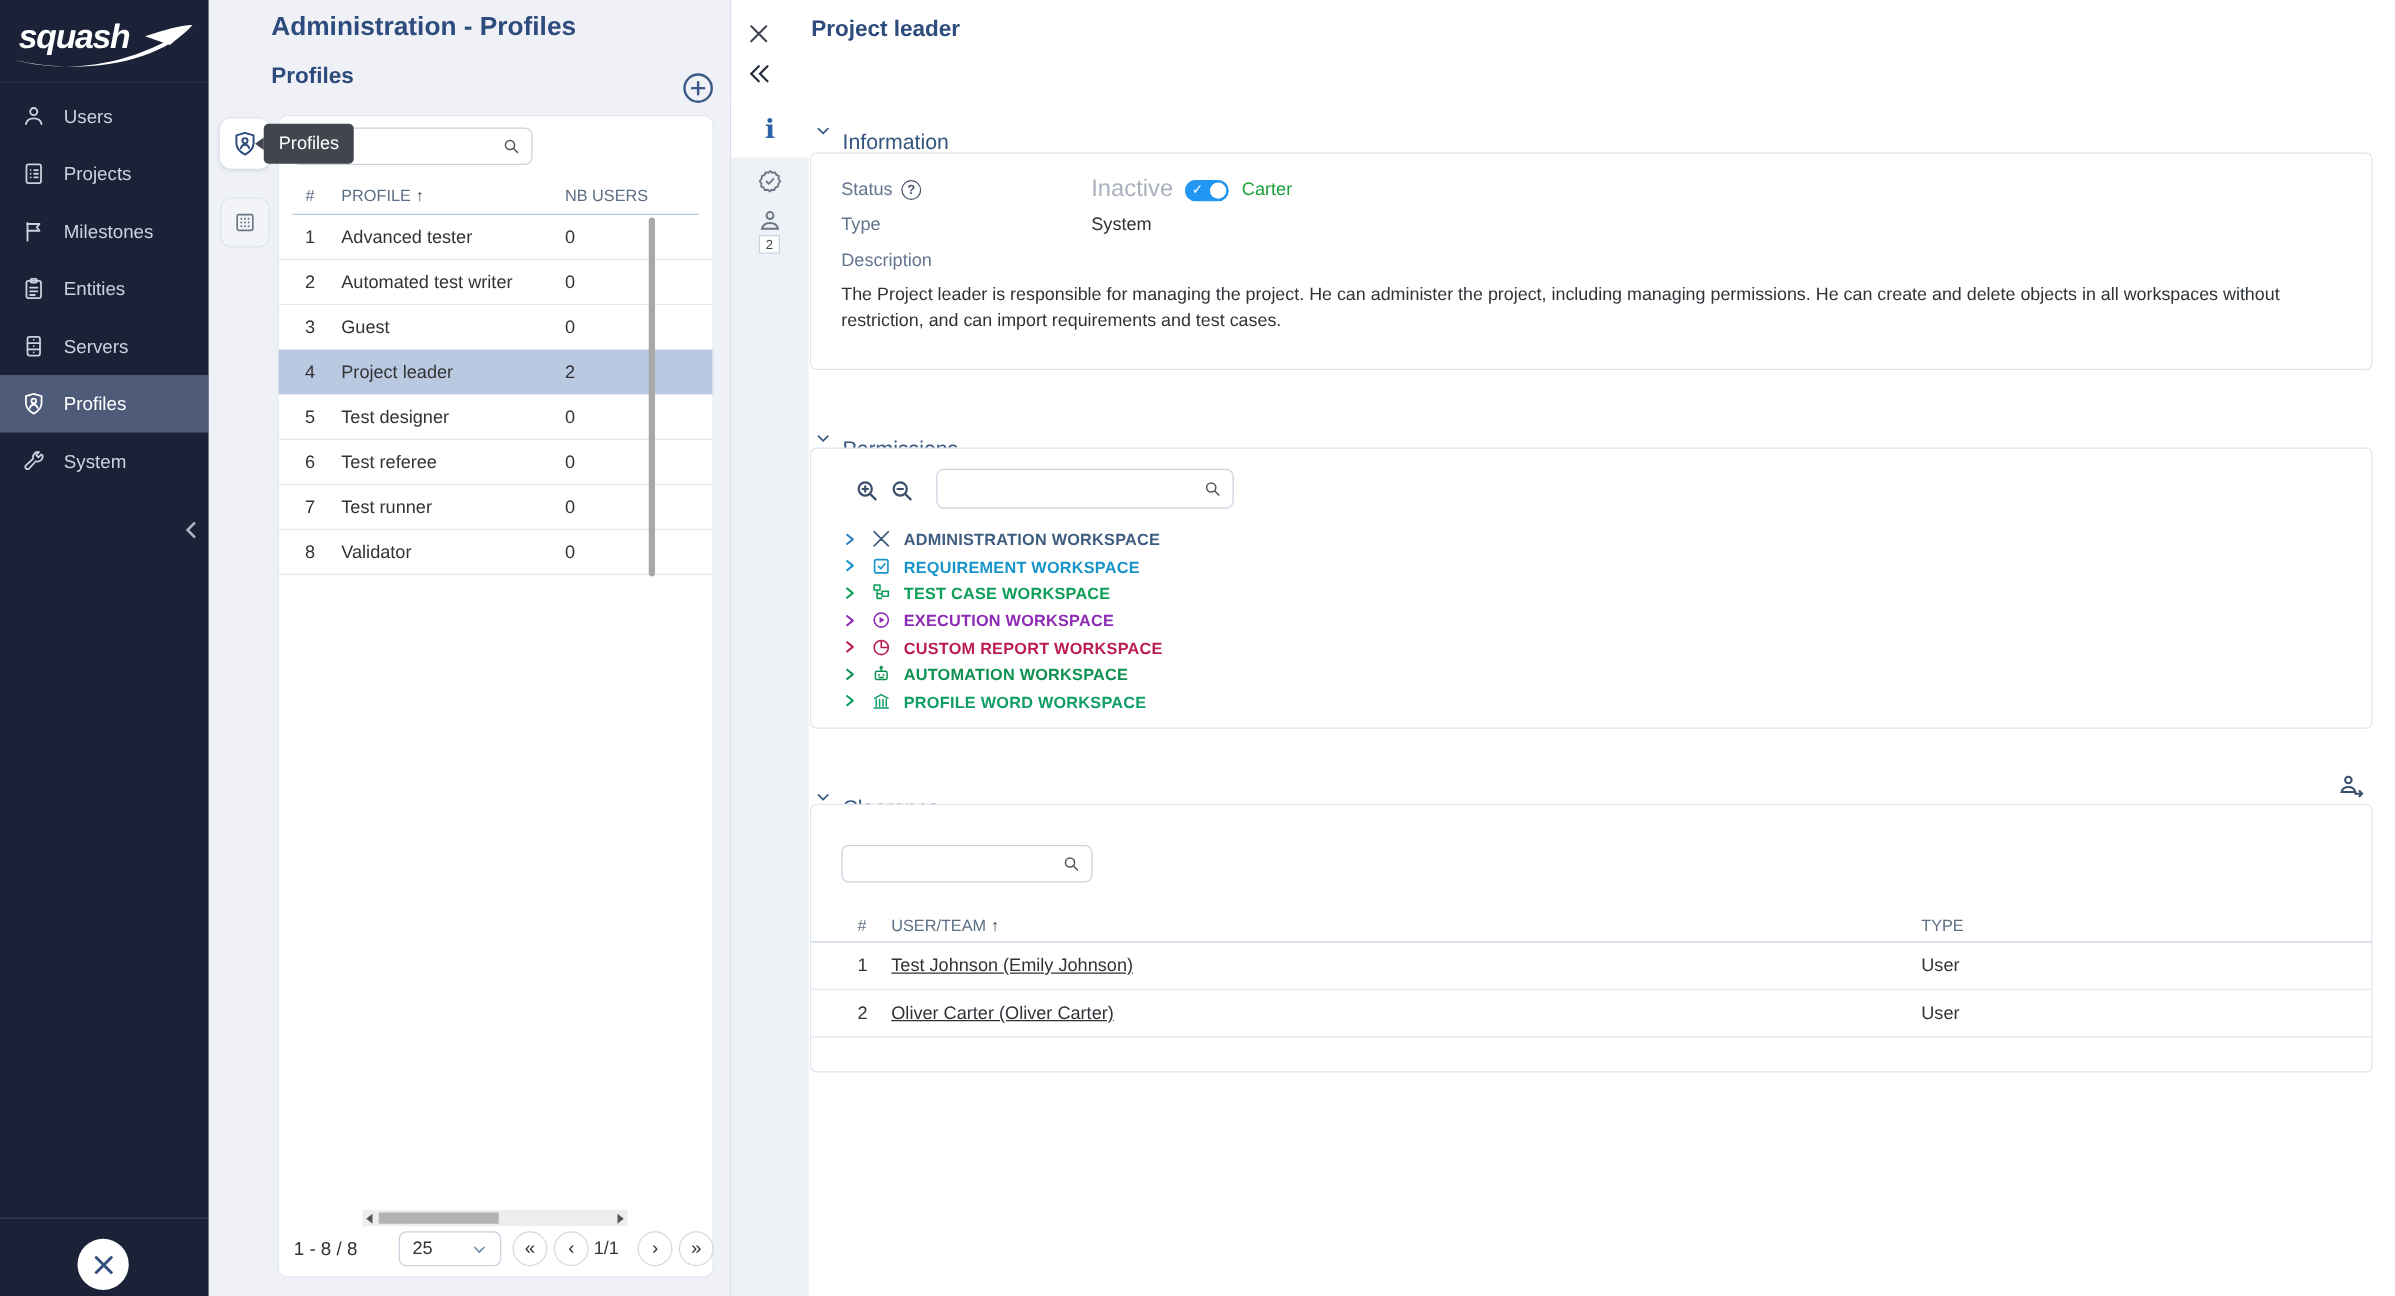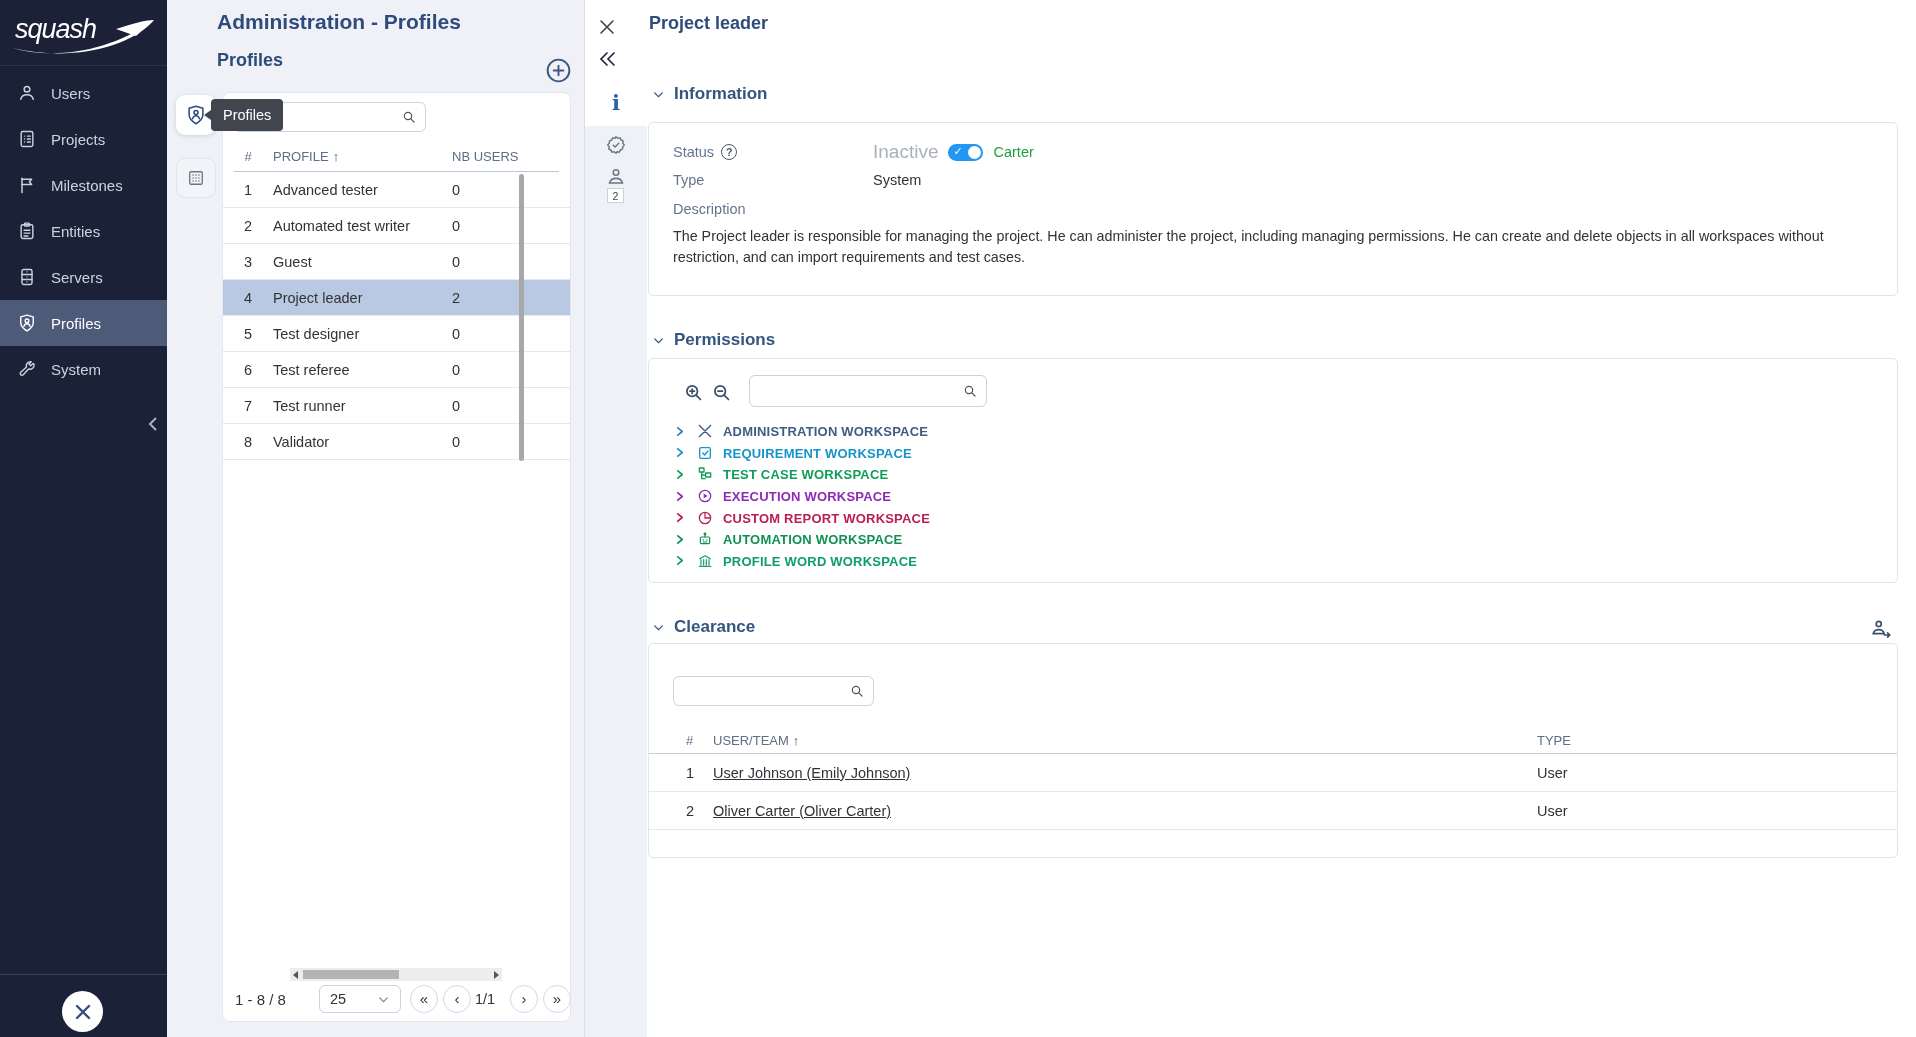--- a/index.html
+++ b/index.html
@@ -5,21 +5,21 @@
   * { margin:0; padding:0; box-sizing:border-box; }
   html,body { width:1916px; height:1037px; overflow:hidden; }
   body { font-family:"Liberation Sans","DejaVu Sans",sans-serif; font-size:14px; color:#333; background:#eff1f6; }
   #app { position:relative; width:1916px; height:1037px; }
   svg { display:block; }
 
   
   .sidebar { position:absolute; left:0; top:0; width:167px; height:1037px; background:#1b2237; }
   .logo { position:relative; height:66px; border-bottom:1px solid #2c3349; }
   .logo-swoosh { position:absolute; left:4px; top:6px; }
-  .logo-text { position:absolute; left:15px; top:14px; font-size:27px; font-weight:normal; font-style:italic; color:#fff; letter-spacing:-1px; }
+  .logo-text { position:absolute; left:15px; top:14px; font-size:27px; font-weight:bold; font-style:italic; color:#fff; letter-spacing:-1px; }
   .menu { position:absolute; top:70px; left:0; right:0; }
   .mitem { height:46px; display:flex; align-items:center; gap:14px; padding-left:17px; color:#ccd2dd; cursor:pointer; }
   .mitem.active { background:#4d5b78; color:#fff; }
   .micon { width:20px; height:20px; color:inherit; }
   .mlabel { font-size:15px; }
   .collapse-ch { position:absolute; left:143px; top:412px; width:22px; height:24px; color:#a9b1c1; }
   .side-divider { position:absolute; left:0; right:0; top:974px; height:1px; background:#39405a; }
   .close-round { position:absolute; left:62px; top:991px; width:41px; height:41px; border-radius:50%; background:#fff; border:none; display:flex; align-items:center; justify-content:center; cursor:pointer; color:#35507c; }
 
   
@@ -77,21 +77,21 @@
   .d-collapse { position:absolute; left:13px; top:50px; width:20px; height:18px; background:none; border:none; color:#23293a; cursor:pointer; }
   .d-rail { position:absolute; left:0; top:78px; bottom:0; width:62px; background:#eef1f6; }
   .d-tab-info { position:absolute; left:0; top:0; width:62px; height:48px; background:#fff; display:flex; align-items:center; justify-content:center; cursor:pointer; }
   .d-tab-info span { font-family:"DejaVu Serif","Liberation Serif",serif; font-weight:bold; font-size:21px; color:#2b63a9; }
   .d-rosette { position:absolute; left:20px; top:56px; color:#6b7685; cursor:pointer; }
   .d-person { position:absolute; left:20px; top:88px; color:#6b7685; cursor:pointer; }
   .d-badge { position:absolute; left:22px; top:110px; min-width:17px; height:15px; background:#fff; border:1px solid #c9d2de; font-size:10.5px; color:#444; display:flex; align-items:center; justify-content:center; }
 
   .sec-head { position:absolute; display:flex; align-items:center; gap:9px; color:#33557e; }
   .sec-head .sch { color:#33557e; }
-  .sec-head .sct { font-size:17px; font-weight:bold; }
+  .sec-head .sct { font-size:17px; font-weight:normal;margin-top:20px; }
   .dcard { position:absolute; left:63px; width:1250px; background:#fff; border:1px solid #dfe5ed; border-radius:5px; }
 
   .sec-info-head { left:67px; top:84px; }
   .card-info { top:122px; height:174px; }
   .irow { position:absolute; left:24px; right:30px; display:flex; }
   .ilabel { width:200px; color:#64748f; font-size:14.5px; display:flex; align-items:center; gap:7px; }
   .ivalue { font-size:14.5px; color:#2e3338; display:flex; align-items:center; }
   .q-circle { width:16px; height:16px; border:1.3px solid #4a5568; border-radius:50%; color:#4a5568; font-size:10.5px; display:flex; align-items:center; justify-content:center; font-weight:bold; }
   .status-inactive { font-size:19px; }
   .toggle { width:35px; height:17px; border-radius:9px; position:relative; margin:0 10px; cursor:pointer; }
@@ -564,21 +564,21 @@
       </div>
       <div class="chead">
         <span class="ch-num">#</span>
         <span class="ch-user"><span>USER/TEAM</span><span class="sort-arrow">↑</span></span>
         <span class="ch-type">TYPE</span>
       </div>
       <div class="chead-line"></div>
       <div class="crows">
         <div class="crow">
           <span class="cc-num">1</span>
-          <span class="cc-user"><a>User Johnson (Emily Johnson)</a></span>
+          <span class="cc-user"><a>Test Johnson (Emily Johnson)</a></span>
           <span class="cc-type">User</span>
         </div>
         <div class="crow">
           <span class="cc-num">2</span>
           <span class="cc-user"><a>Oliver Carter (Oliver Carter)</a></span>
           <span class="cc-type">User</span>
         </div>
       </div>
     </div>
   </section>

